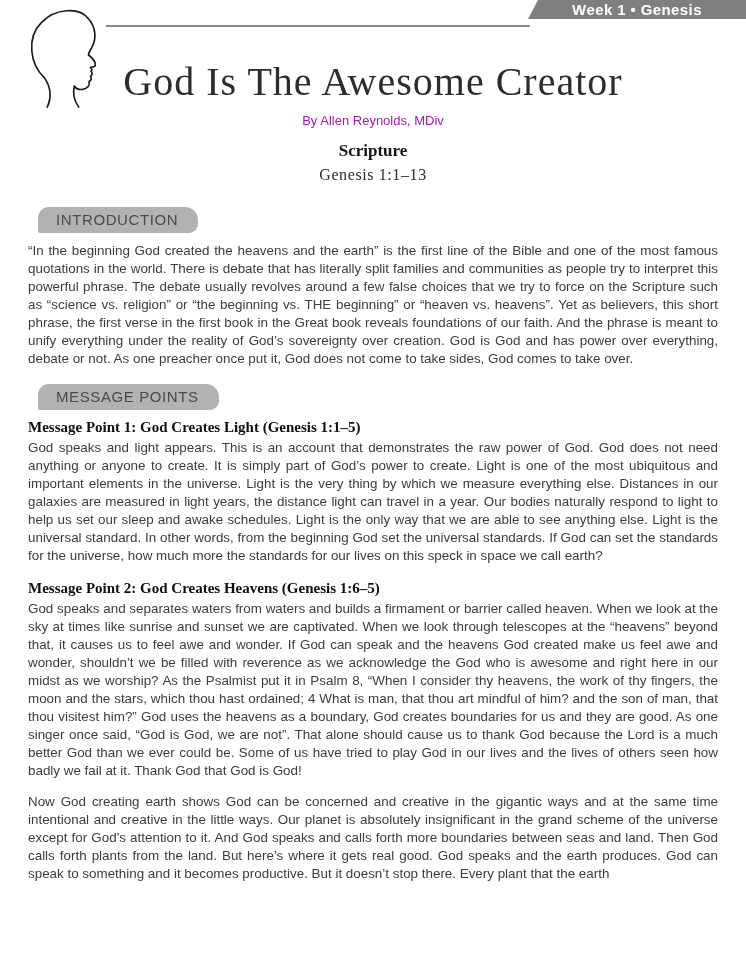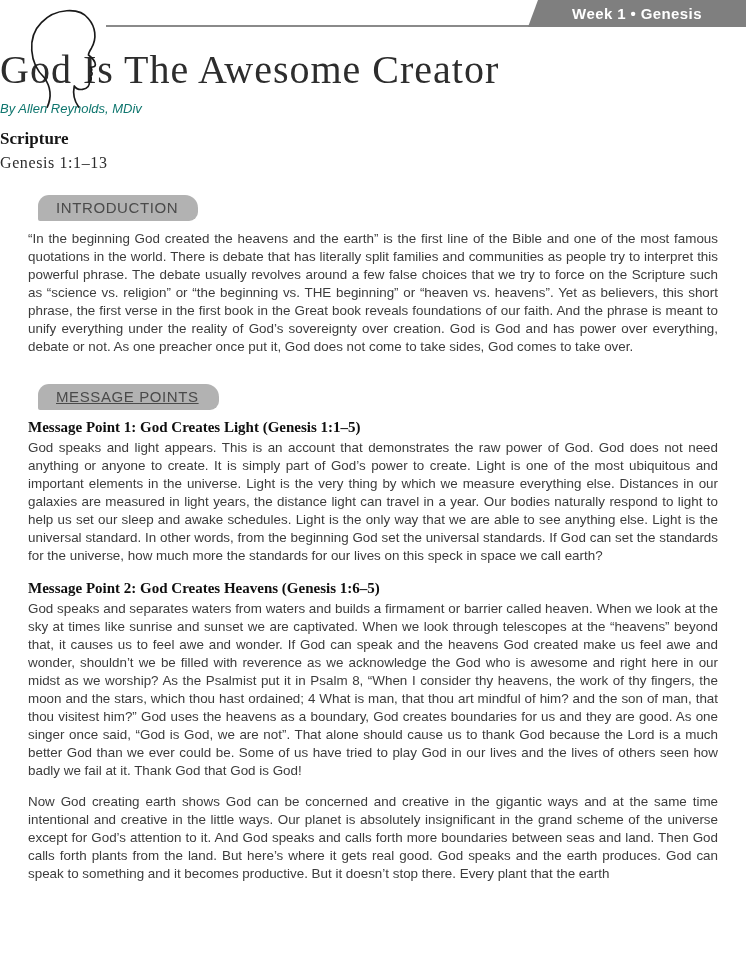--- a/index.html
+++ b/index.html
@@ -4,60 +4,60 @@
 <style>
   html,body { margin:0; padding:0; background:#e8e8e8; }
   .page {
     width:746px; height:960px; margin:0 auto; background:#ffffff;
     position:relative; overflow:hidden;
     font-family:"Liberation Sans", sans-serif;
   }
 
   
   .badge {
-    position:absolute; top:0; right:0; width:218px; height:27px;
+    position:absolute; top:0; right:0; width:218px; height:19px;
     background:#7f7f7f; color:#ffffff;
     display:flex; align-items:center; justify-content:center;
     font-size:15px; font-weight:bold; letter-spacing:0.4px;
     clip-path:polygon(10px 0, 100% 0, 100% 100%, 0 100%);
   }
   .top-rule {
     position:absolute; top:25px; left:106px; right:216px; height:2px;
     background:#8a8a8a;
   }
   .head-icon { position:absolute; top:3px; left:10px; width:100px; height:108px; }
   .head-icon svg { width:100%; height:100%; }
 
   
-  .masthead { padding-top:48px; }
+  .masthead { padding-top:60px; text-align:center; }
   .title {
     font-family:"Liberation Serif", serif; font-weight:normal;
     font-size:40px; color:#2d2d2d; letter-spacing:1px; line-height:1.1;
   }
-  .byline { margin-top:9px; font-style:italic; font-size:13px; color:#0f766e; }
+  .byline { margin-top:9px; font-size:13px; color:#a21caf; }
   .scripture-heading {
     margin-top:13px; font-family:"Liberation Serif", serif;
     font-weight:bold; font-size:17px; color:#151515;
   }
   .scripture-ref {
     margin-top:5px; font-family:Liberation Serif, serif;
     font-size:16px; color:#2d2d2d; letter-spacing:0.6px;
   }
 
   
   .content { padding:0 28px; }
   .section-pill {
     display:inline-block; margin-left:10px;
     background:#b2b2b2; color:#4a4a4a;
     font-size:15px; letter-spacing:0.6px;
     padding:4px 20px 5px 18px;
     border-radius:11px 13px 9px 2px;
   }
   .pill-intro { margin-top:23px; }
-  .pill-points { margin-top:15px;text-decoration:underline; }
+  .pill-points { margin-top:3px; }
   .body-text {
     margin-top:9px; font-size:13.4px; line-height:18px;
     text-align:justify; color:#3c3c3c;
   }
   .mp { margin-top:8px; }
   .mp-heading {
     font-family:"Liberation Serif", serif; font-weight:bold;
     font-size:15px; color:#0f0f0f; line-height:18px;
   }
   .mp-body { margin-top:3px; }

